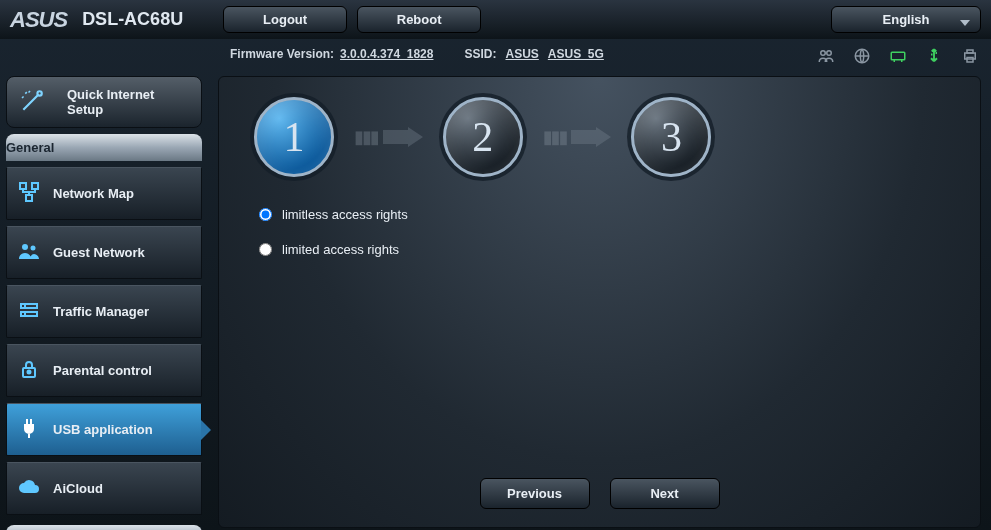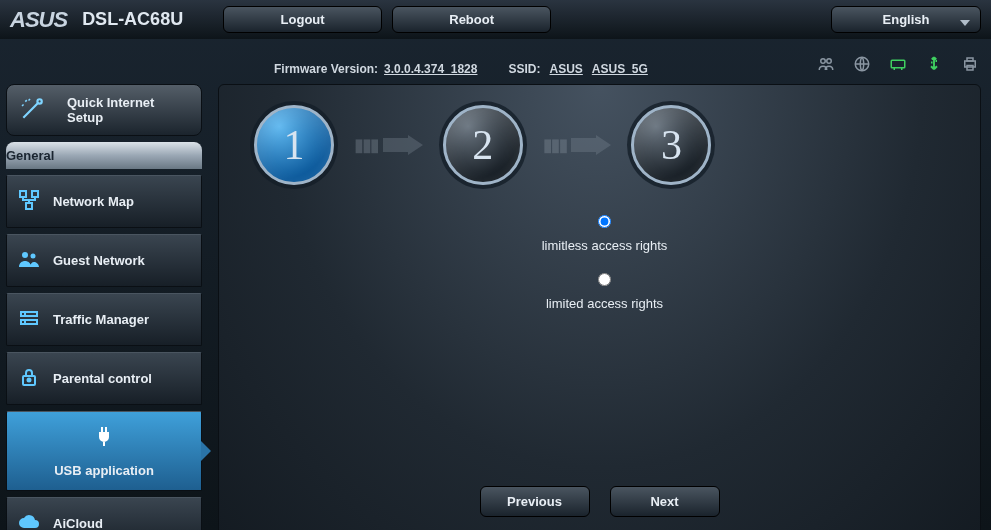--- a/index.html
+++ b/index.html
@@ -35,46 +35,45 @@
     margin-right: 30px;
   }
   .hbtn {
     background: linear-gradient(to bottom, #4a5560 0%, #1a232c 100%);
     border: 1px solid #000;
     border-radius: 6px;
     color: #e8eef4;
     font-size: 13px;
     font-weight: bold;
     padding: 5px 0;
-    width: 159px;
+    width: 124px;
     text-align: center;
     cursor: pointer;
   }
   .spacer { flex: 1; }
 
   .lang-btn {
     width: 150px;
     position: relative;
   }
   .lang-btn .chev {
     position: absolute;
     right: 10px;
     top: 9px;
   }
   .chev svg { width: 10px; height: 10px; }
 
   
   .infobar {
     display: flex;
-    align-items: flex-end;
-    padding: 16px 12px 8px 230px;
+    align-items: flex-start;
+    padding: 8px 12px 8px 230px;
     font-size: 12px;
     color: #d0d8e0;
     gap: 6px;
-    margin-left: 44px;
   }
   .infobar .fwlabel { font-weight: bold; }
   .infobar .fwval { text-decoration: underline; font-weight: bold; margin-right: 25px; }
   .infobar .ssidlabel { font-weight: bold; }
   .infobar .ssidval { text-decoration: underline; font-weight: bold; margin-left: 3px;}
   .infobar .ico { margin-left: 12px; }
   .infobar .ico svg { width: 18px; height: 18px; }
 
   
   .body-wrap { display: flex; height: calc(100% - 78px); }
@@ -119,21 +118,20 @@
     align-items: center;
     gap: 12px;
     font-size: 13px;
     font-weight: bold;
     color: #e8eef4;
     cursor: pointer;
     position: relative;
   }
   .nav-item.active {
     background: linear-gradient(to bottom, #3fa0da 0%, #1e5f90 100%);
-    flex-direction: column;
   }
   .nav-item.active::after {
     content: "";
     position: absolute;
     right: -10px;
     top: 50%;
     margin-top: -10px;
     border-left: 10px solid #2a74a8;
     border-top: 10px solid transparent;
     border-bottom: 10px solid transparent;
@@ -191,21 +189,20 @@
   }
   .radio-row {
     display: flex;
     align-items: center;
     gap: 10px;
     margin-bottom: 20px;
     font-size: 13px;
     color: #e8eef4;
     cursor: pointer;
     margin-left: 10px;
-    flex-direction: column;
   }
   .radio-row input { cursor: pointer; }
 
   .footer-btns {
     position: absolute;
     bottom: 18px;
     left: 0; right: 0;
     display: flex;
     justify-content: center;
     gap: 20px;

